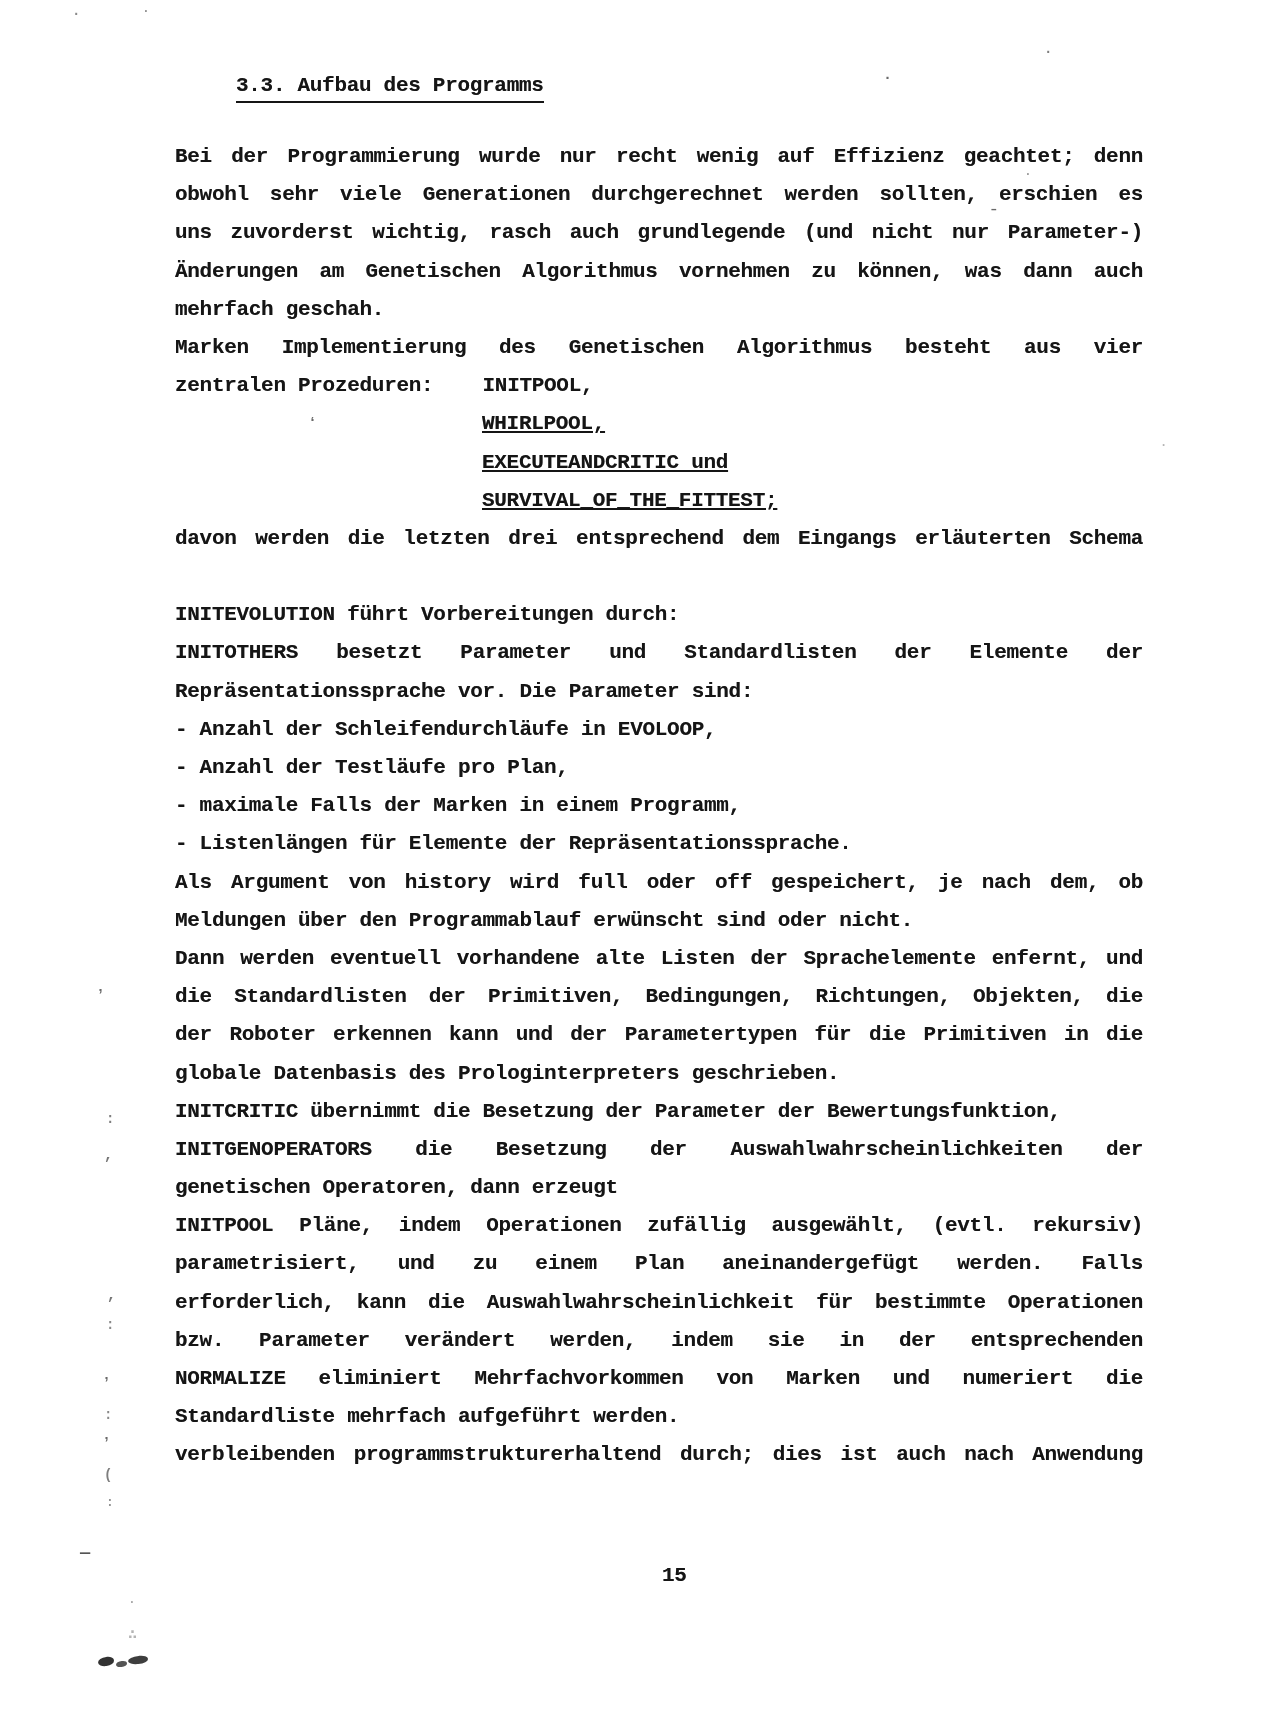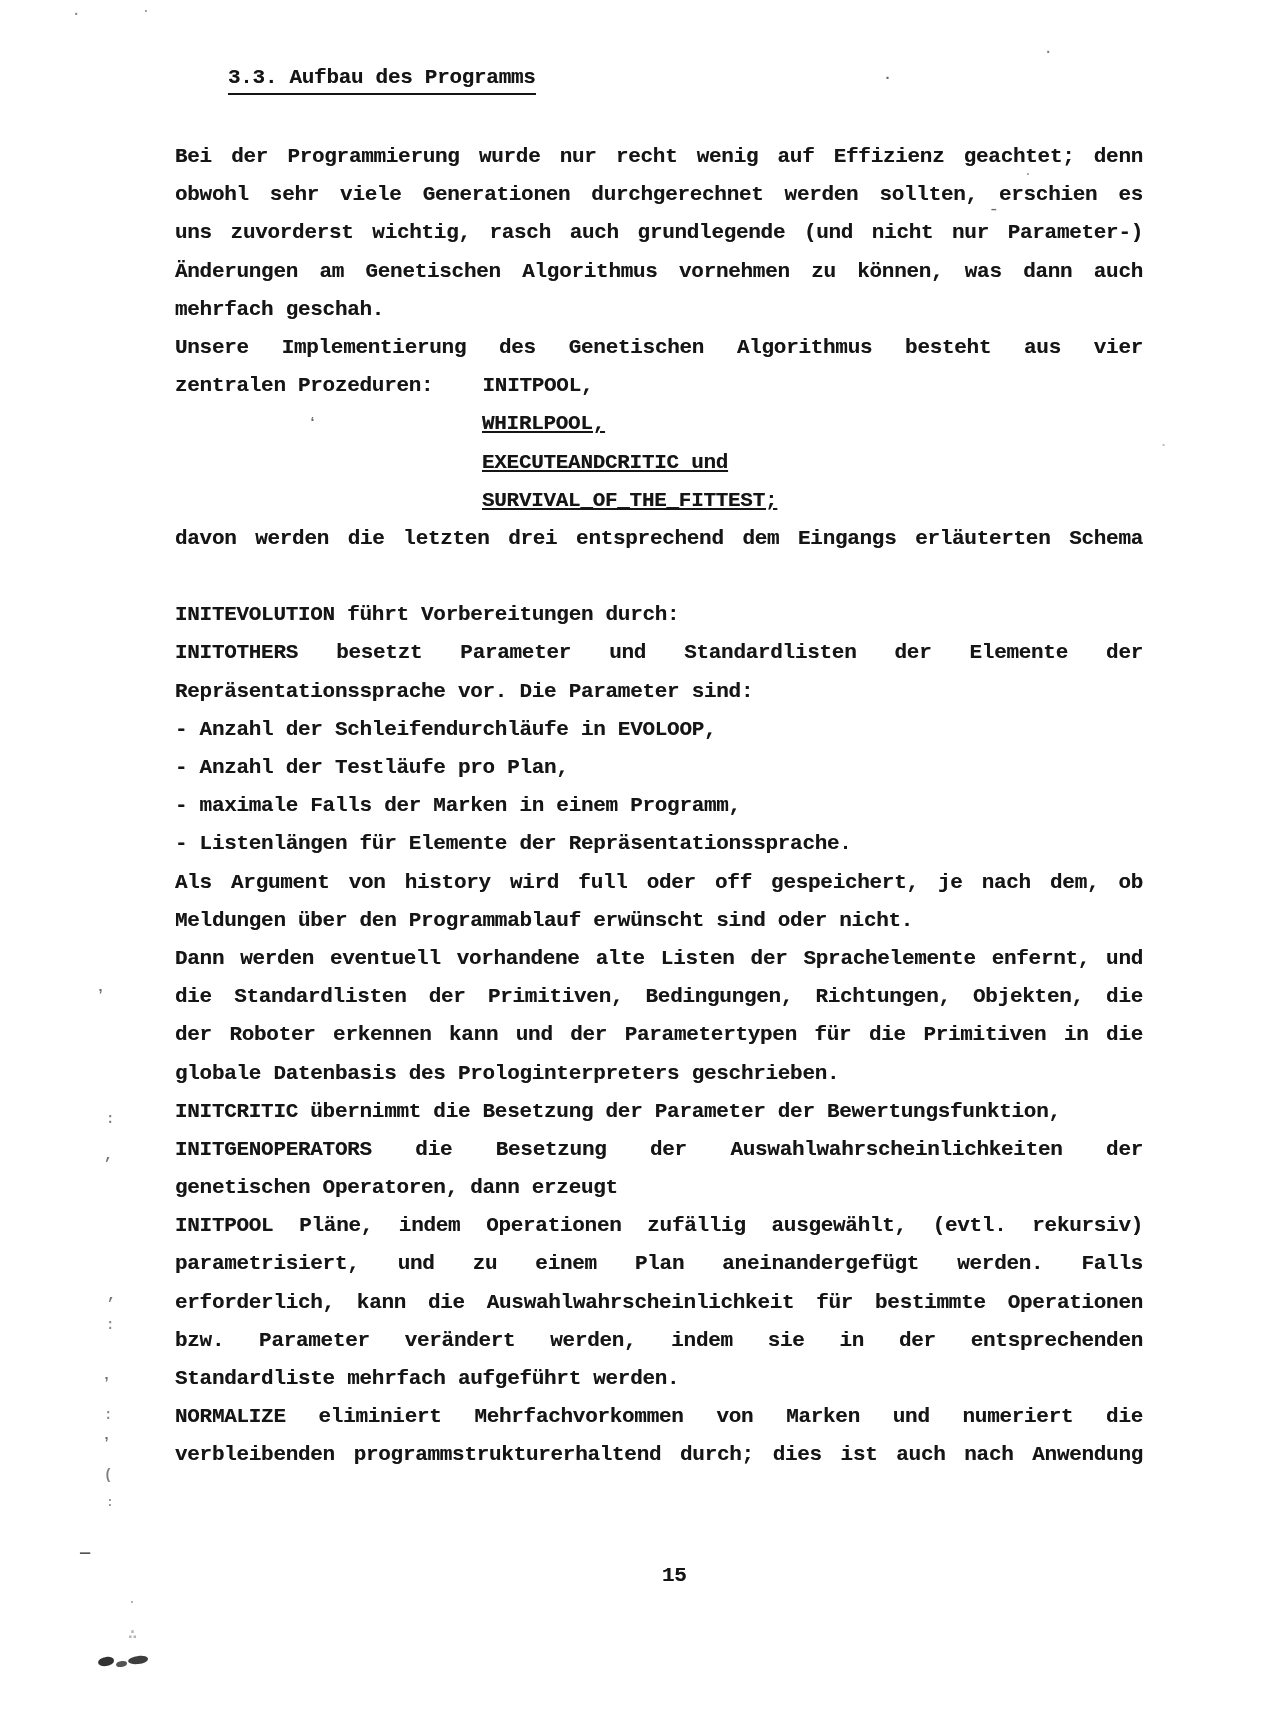--- a/index.html
+++ b/index.html
@@ -11,21 +11,21 @@
   }
   .page {
     position:relative;
     width:1275px; height:1725px;
     background:var(--paper,#ffffff);
     color:var(--ink,#151515);
   }
   .heading {
     position:absolute;
     left:228px; top:66px;
-    margin:0;
+    margin:8px;
     font-size:21px;
     font-weight:bold;
     letter-spacing:-0.3px;
     color:var(--ink,#151515);
     border-bottom:2px solid var(--ink,#151515);
     padding-bottom:4px;
     display:inline-block;
     text-shadow:0 0 0.5px rgba(20,20,20,0.55);
   }
   .body-col {
@@ -78,21 +78,21 @@
 <div class="page" style="--ink: #151515; --paper: #ffffff;">
 
   <h1 class="heading">3.3. Aufbau des Programms</h1>
 
   <main class="body-col" id="body-lines">
       <div class="line j">Bei der Programmierung wurde nur recht wenig auf Effizienz geachtet; denn</div>
       <div class="line j">obwohl sehr viele Generationen durchgerechnet werden sollten, erschien es</div>
       <div class="line j">uns zuvorderst wichtig, rasch auch grundlegende (und nicht nur Parameter-)</div>
       <div class="line j">Änderungen am Genetischen Algorithmus vornehmen zu können, was dann auch</div>
       <div class="line">mehrfach geschah.</div>
-      <div class="line j">Unsere Implementierung des Genetischen Algorithmus besteht aus vier</div>
+      <div class="line j">Marken Implementierung des Genetischen Algorithmus besteht aus vier</div>
       <div class="line">zentralen Prozeduren:    INITPOOL,</div>
       <div class="line i">WHIRLPOOL,</div>
       <div class="line i">EXECUTEANDCRITIC und</div>
       <div class="line i">SURVIVAL_OF_THE_FITTEST;</div>
       <div class="line j">davon werden die letzten drei entsprechend dem Eingangs erläuterten Schema</div>
       <div class="line">&nbsp;</div>
       <div class="line">INITEVOLUTION führt Vorbereitungen durch:</div>
       <div class="line j">INITOTHERS besetzt Parameter und Standardlisten der Elemente der</div>
       <div class="line">Repräsentationssprache vor. Die Parameter sind:</div>
       <div class="line">- Anzahl der Schleifendurchläufe in EVOLOOP,</div>
@@ -105,22 +105,22 @@
       <div class="line j">die Standardlisten der Primitiven, Bedingungen, Richtungen, Objekten, die</div>
       <div class="line j">der Roboter erkennen kann und der Parametertypen für die Primitiven in die</div>
       <div class="line">globale Datenbasis des Prologinterpreters geschrieben.</div>
       <div class="line">INITCRITIC übernimmt die Besetzung der Parameter der Bewertungsfunktion,</div>
       <div class="line j">INITGENOPERATORS die Besetzung der Auswahlwahrscheinlichkeiten der</div>
       <div class="line">genetischen Operatoren, dann erzeugt</div>
       <div class="line j">INITPOOL Pläne, indem Operationen zufällig ausgewählt, (evtl. rekursiv)</div>
       <div class="line j">parametrisiert, und zu einem Plan aneinandergefügt werden. Falls</div>
       <div class="line j">erforderlich, kann die Auswahlwahrscheinlichkeit für bestimmte Operationen</div>
       <div class="line j">bzw. Parameter verändert werden, indem sie in der entsprechenden</div>
+      <div class="line j">NORMALIZE eliminiert Mehrfachvorkommen von Marken und numeriert die</div>
       <div class="line">Standardliste mehrfach aufgeführt werden.</div>
-      <div class="line j">NORMALIZE eliminiert Mehrfachvorkommen von Marken und numeriert die</div>
       <div class="line j">verbleibenden programmstrukturerhaltend durch; dies ist auch nach Anwendung</div>
     </main>
 
   <div class="pagenum">15</div>
 
   <div id="artifacts">
       <span class="mark" style="left: 72px; top: 4px; font-size: 14px; opacity: 0.55;">.</span>
       <span class="mark" style="left: 142px; top: 2px; font-size: 13px; opacity: 0.5;">.</span>
       <span class="mark" style="left: 1044px; top: 42px; font-size: 14px; opacity: 0.6;">.</span>
       <span class="mark" style="left: 883px; top: 68px; font-size: 15px; opacity: 0.7;">.</span>

